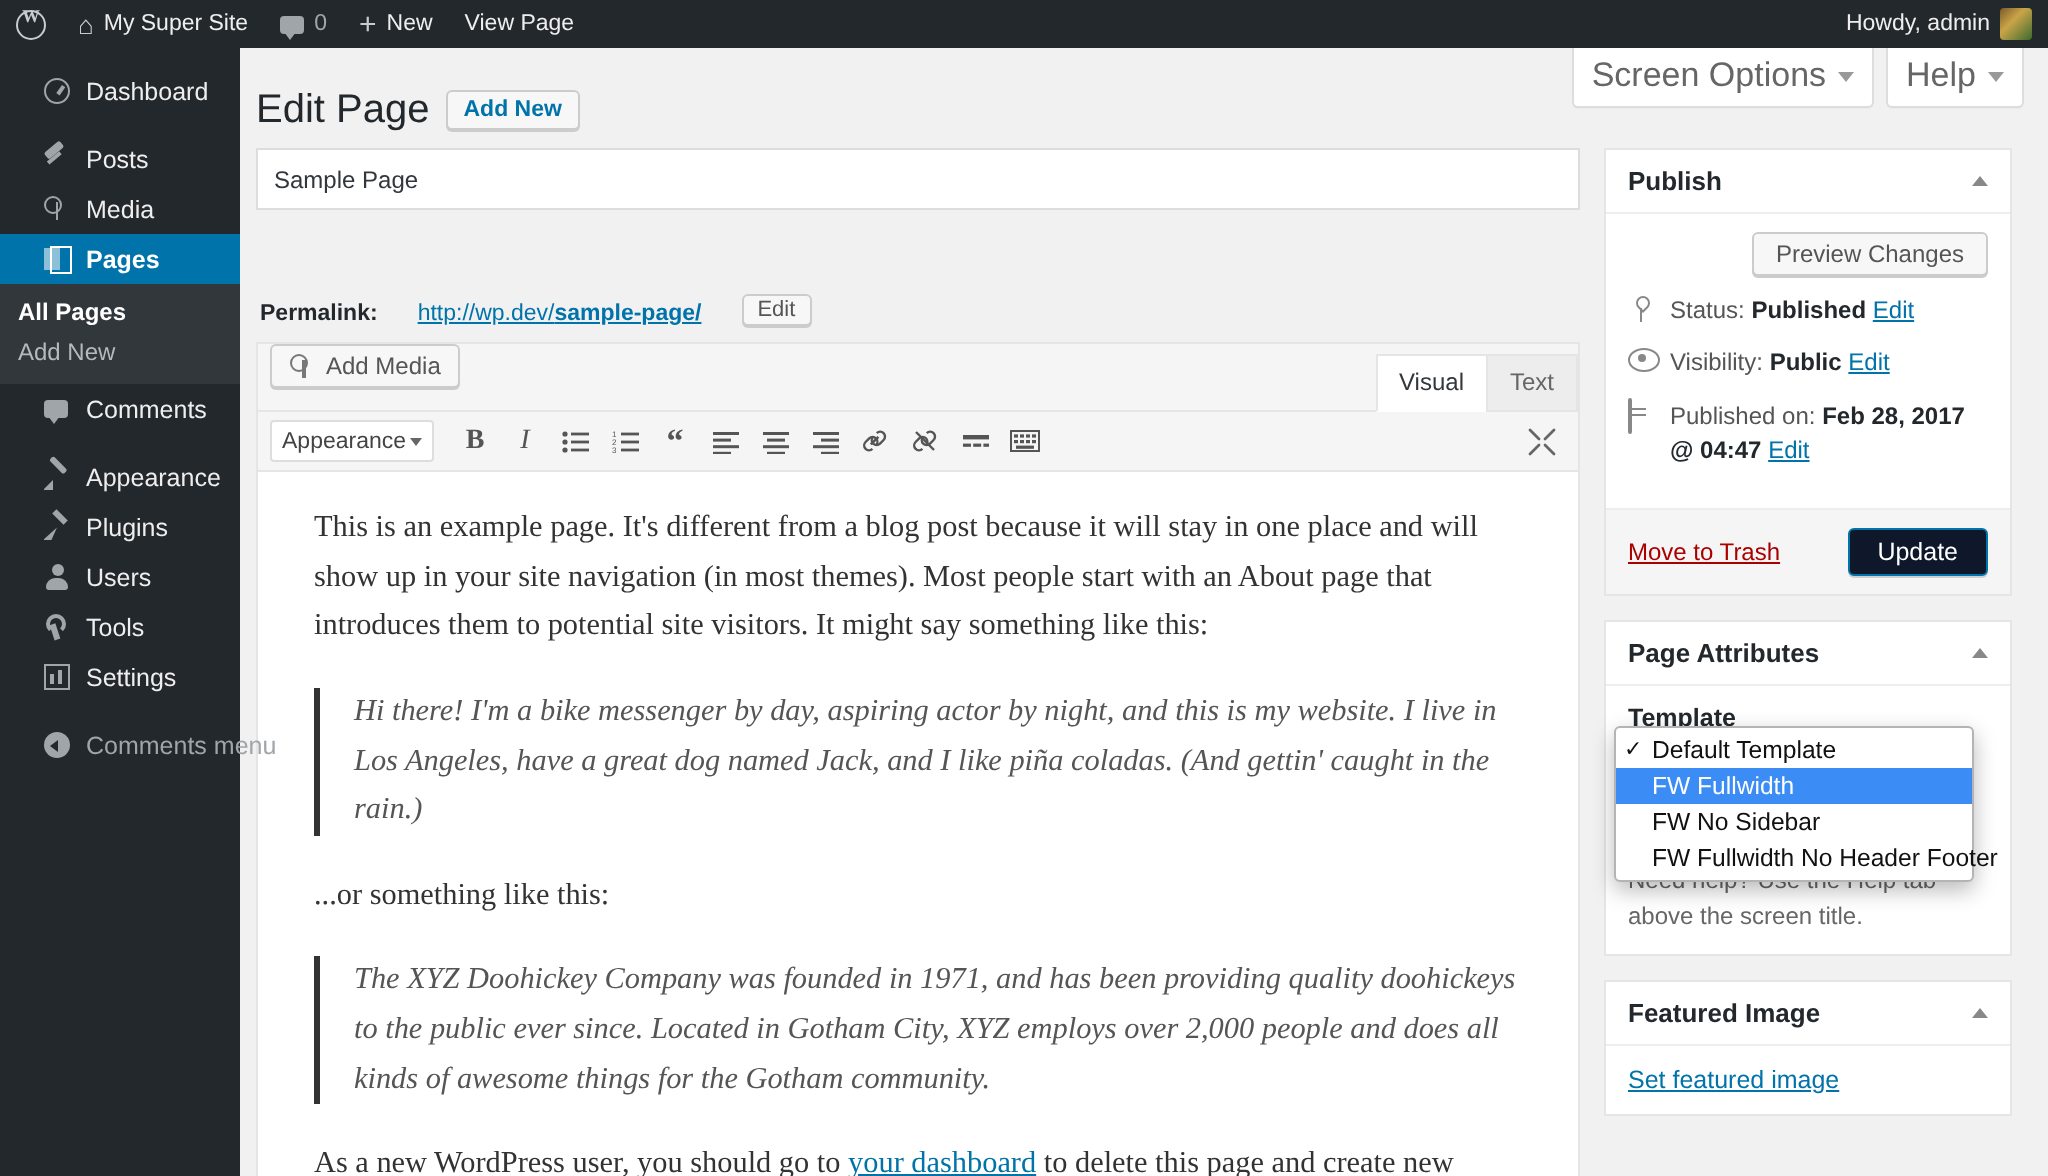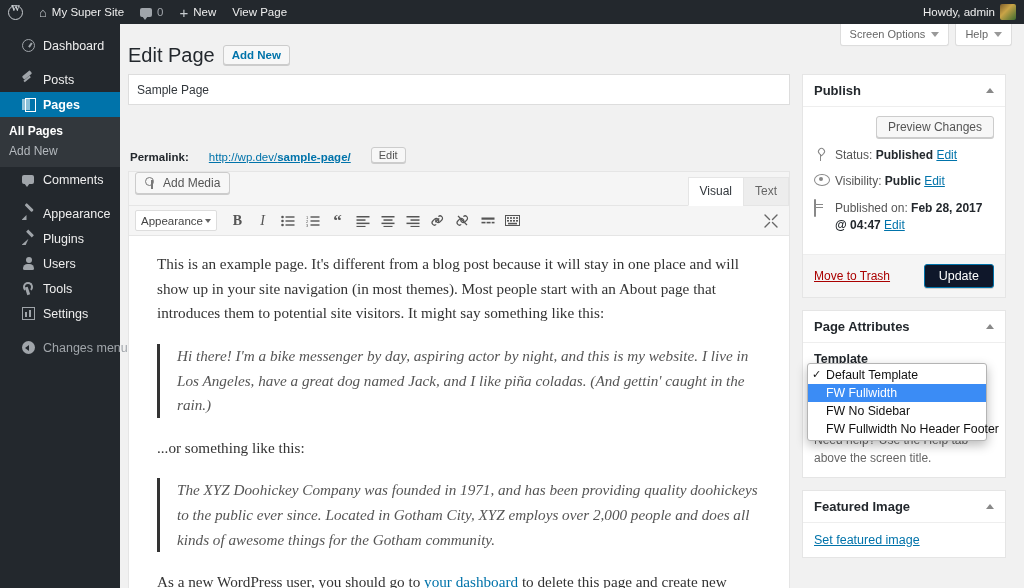--- a/index.html
+++ b/index.html
@@ -141,21 +141,21 @@
   }
 
   
   .screen-meta {
     position: absolute; top: 0px; right: 12px;
     display: flex; gap: 6px;
   }
   .meta-btn {
     background: #fff; border: 1px solid #ddd; border-top: none;
     border-radius: 0 0 3px 3px;
-    padding: 4px 9px 5px; font-size: 11px; color: #666;
+    padding: 4px 9px 5px; font-size: 17px; color: #666;
     cursor: pointer; display: flex; align-items: center; gap: 6px;
     box-shadow: 0 1px 1px -1px rgba(0,0,0,.1);
   }
   .caret-dn {
     width:0;height:0;border-left:4px solid transparent;
     border-right:4px solid transparent;border-top:5px solid #999;
   }
 
   
   .wrap-inner { padding: 10px 0 0 8px; }
@@ -406,20 +406,26 @@
   </div>
 
   <div class="menu-sep"></div>
 
   <div class="menu-item">
     <span class="mi-icon">
         <span class="ic-pin"></span>
       </span>
     <span>Posts</span>
   </div>
+  <div class="menu-item">
+    <span class="mi-icon">
+        <span class="ic-media"></span>
+      </span>
+    <span>Media</span>
+  </div>
   <div class="menu-item active">
     <span class="mi-icon">
         <span class="ic-pages"></span>
       </span>
     <span>Pages</span>
   </div>
   <div class="submenu">
     <div class="sub-item cur">All Pages</div>
     <div class="sub-item">Add New</div>
   </div>
@@ -462,21 +468,21 @@
       </span>
     <span>Settings</span>
   </div>
 
   <div class="menu-sep"></div>
 
   <div class="menu-item dim">
     <span class="mi-icon">
         <span class="ic-collapse"></span>
       </span>
-    <span>Changes menu</span>
+    <span>Comments menu</span>
   </div>
 </div>
 
 <div id="main">
 
   <div class="screen-meta">
     <div class="meta-btn">
       <span>Screen Options</span>
       <span class="caret-dn"></span>
     </div>

